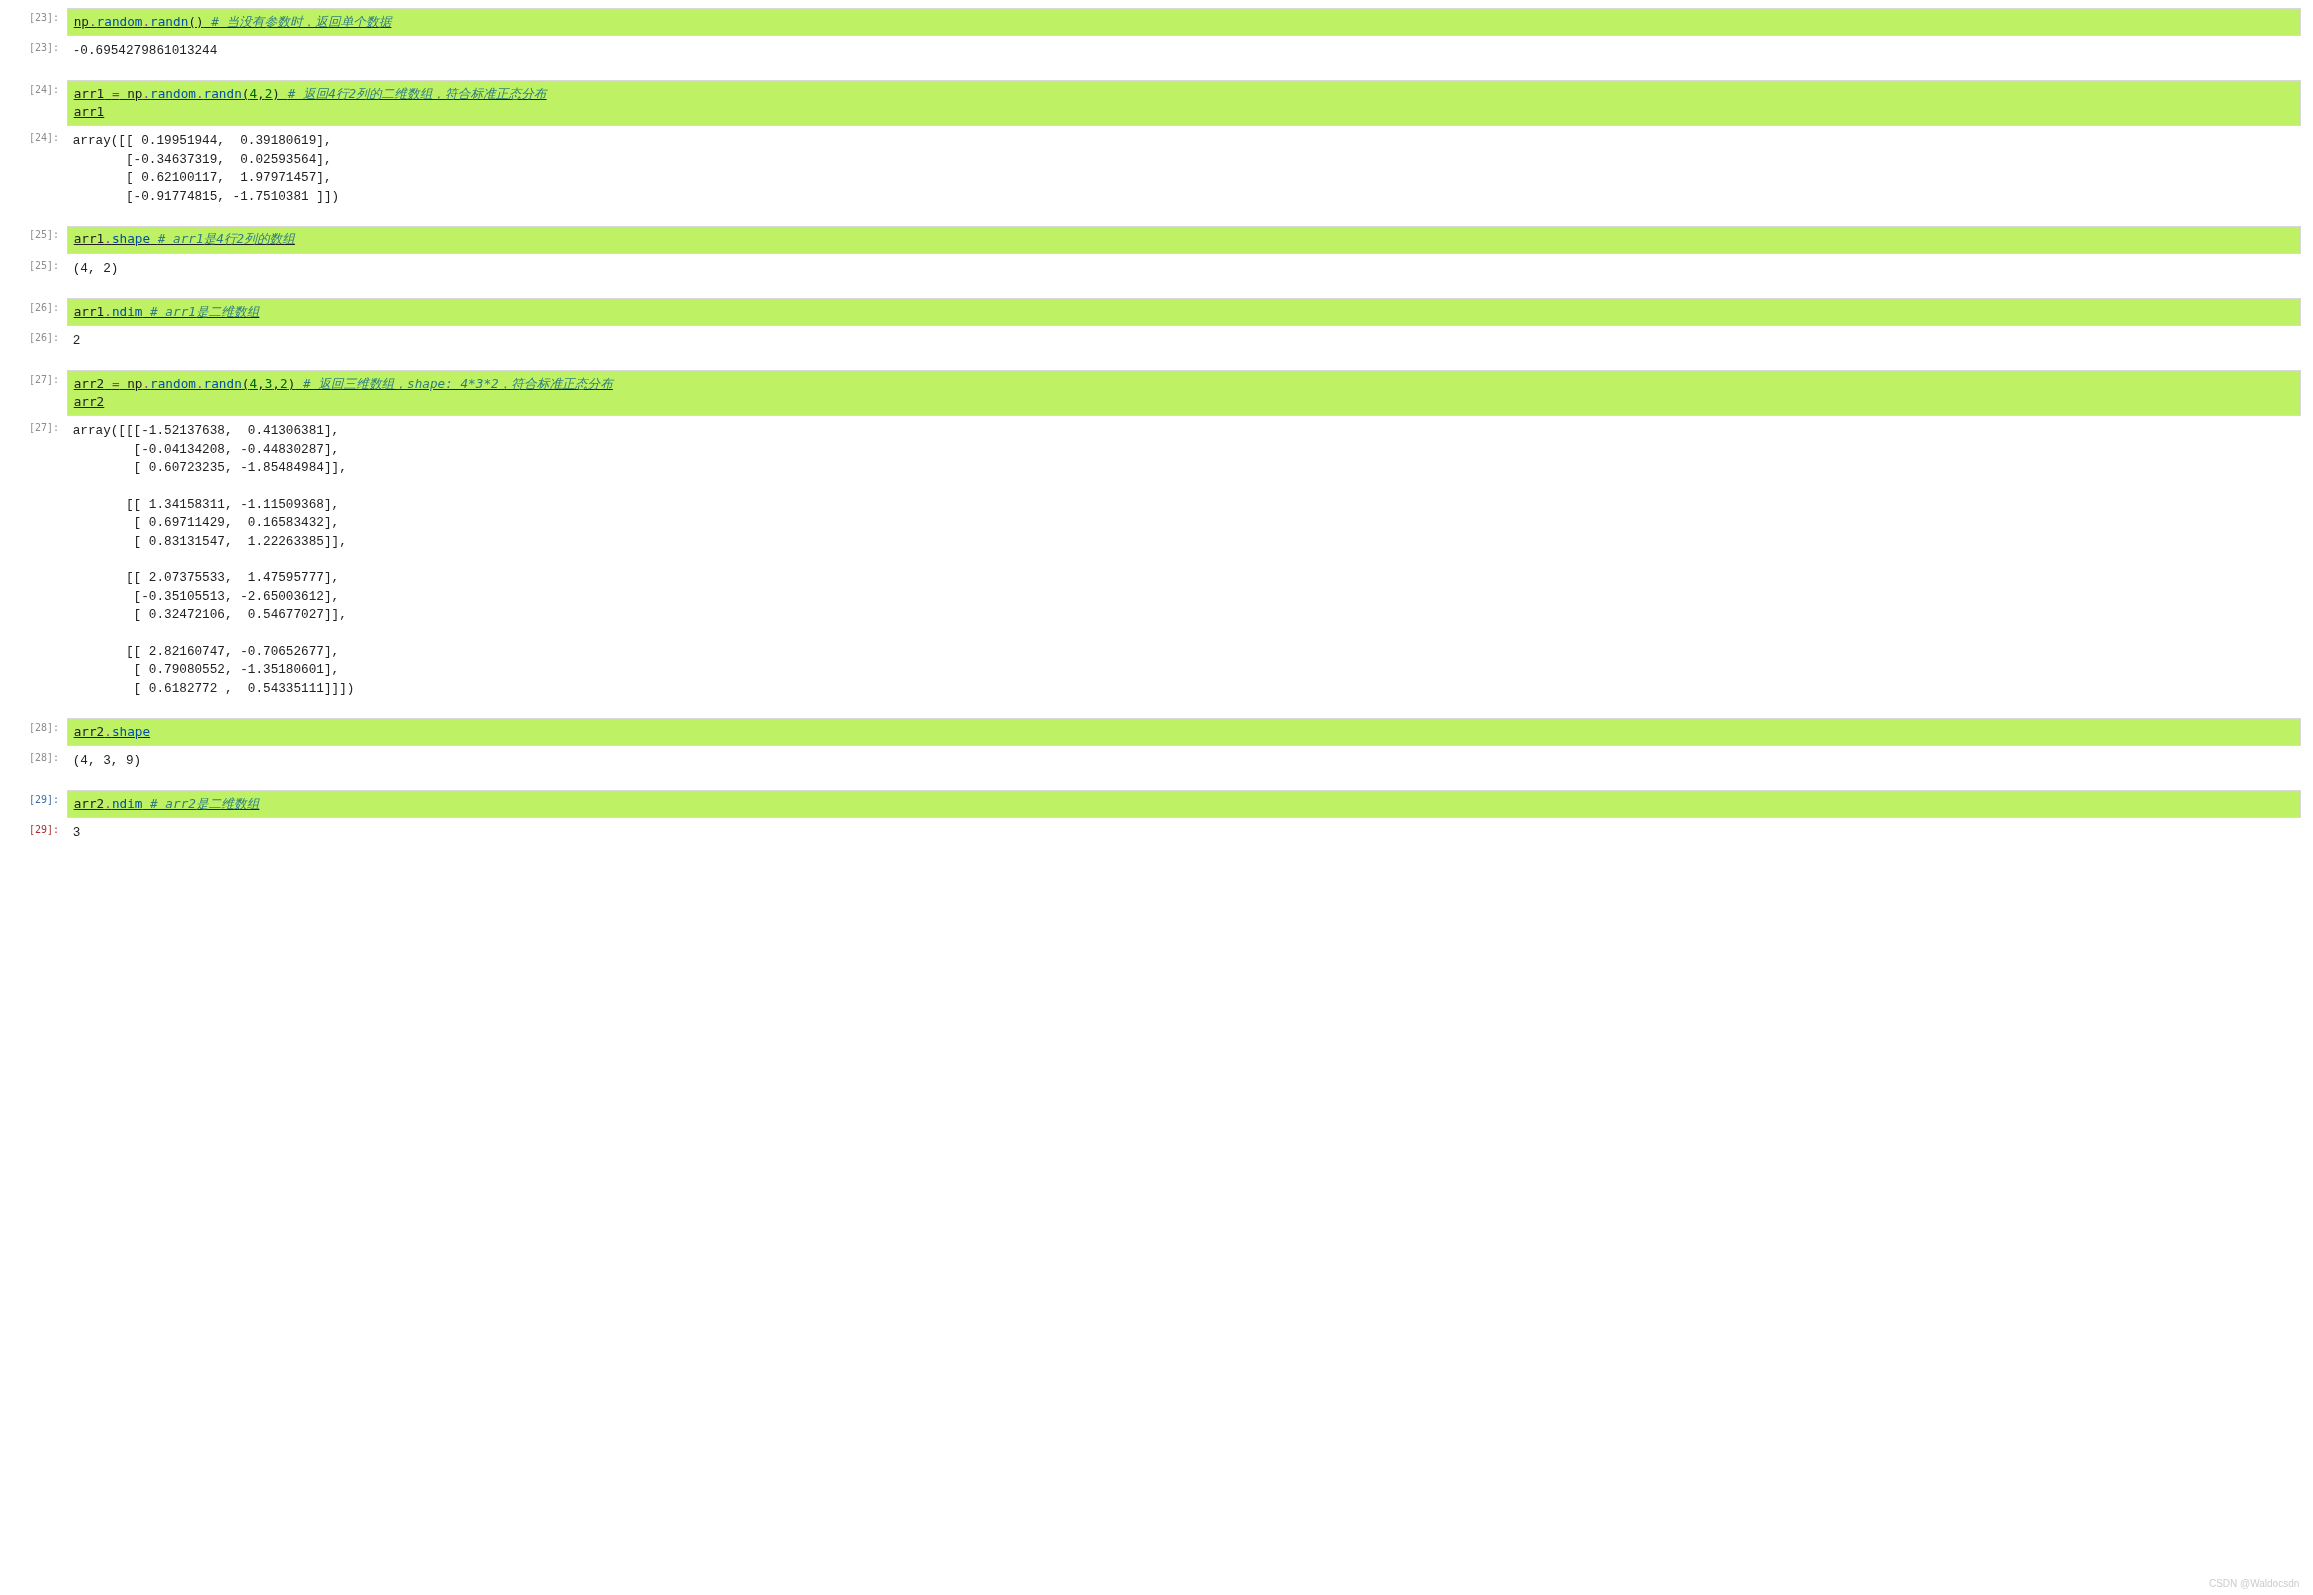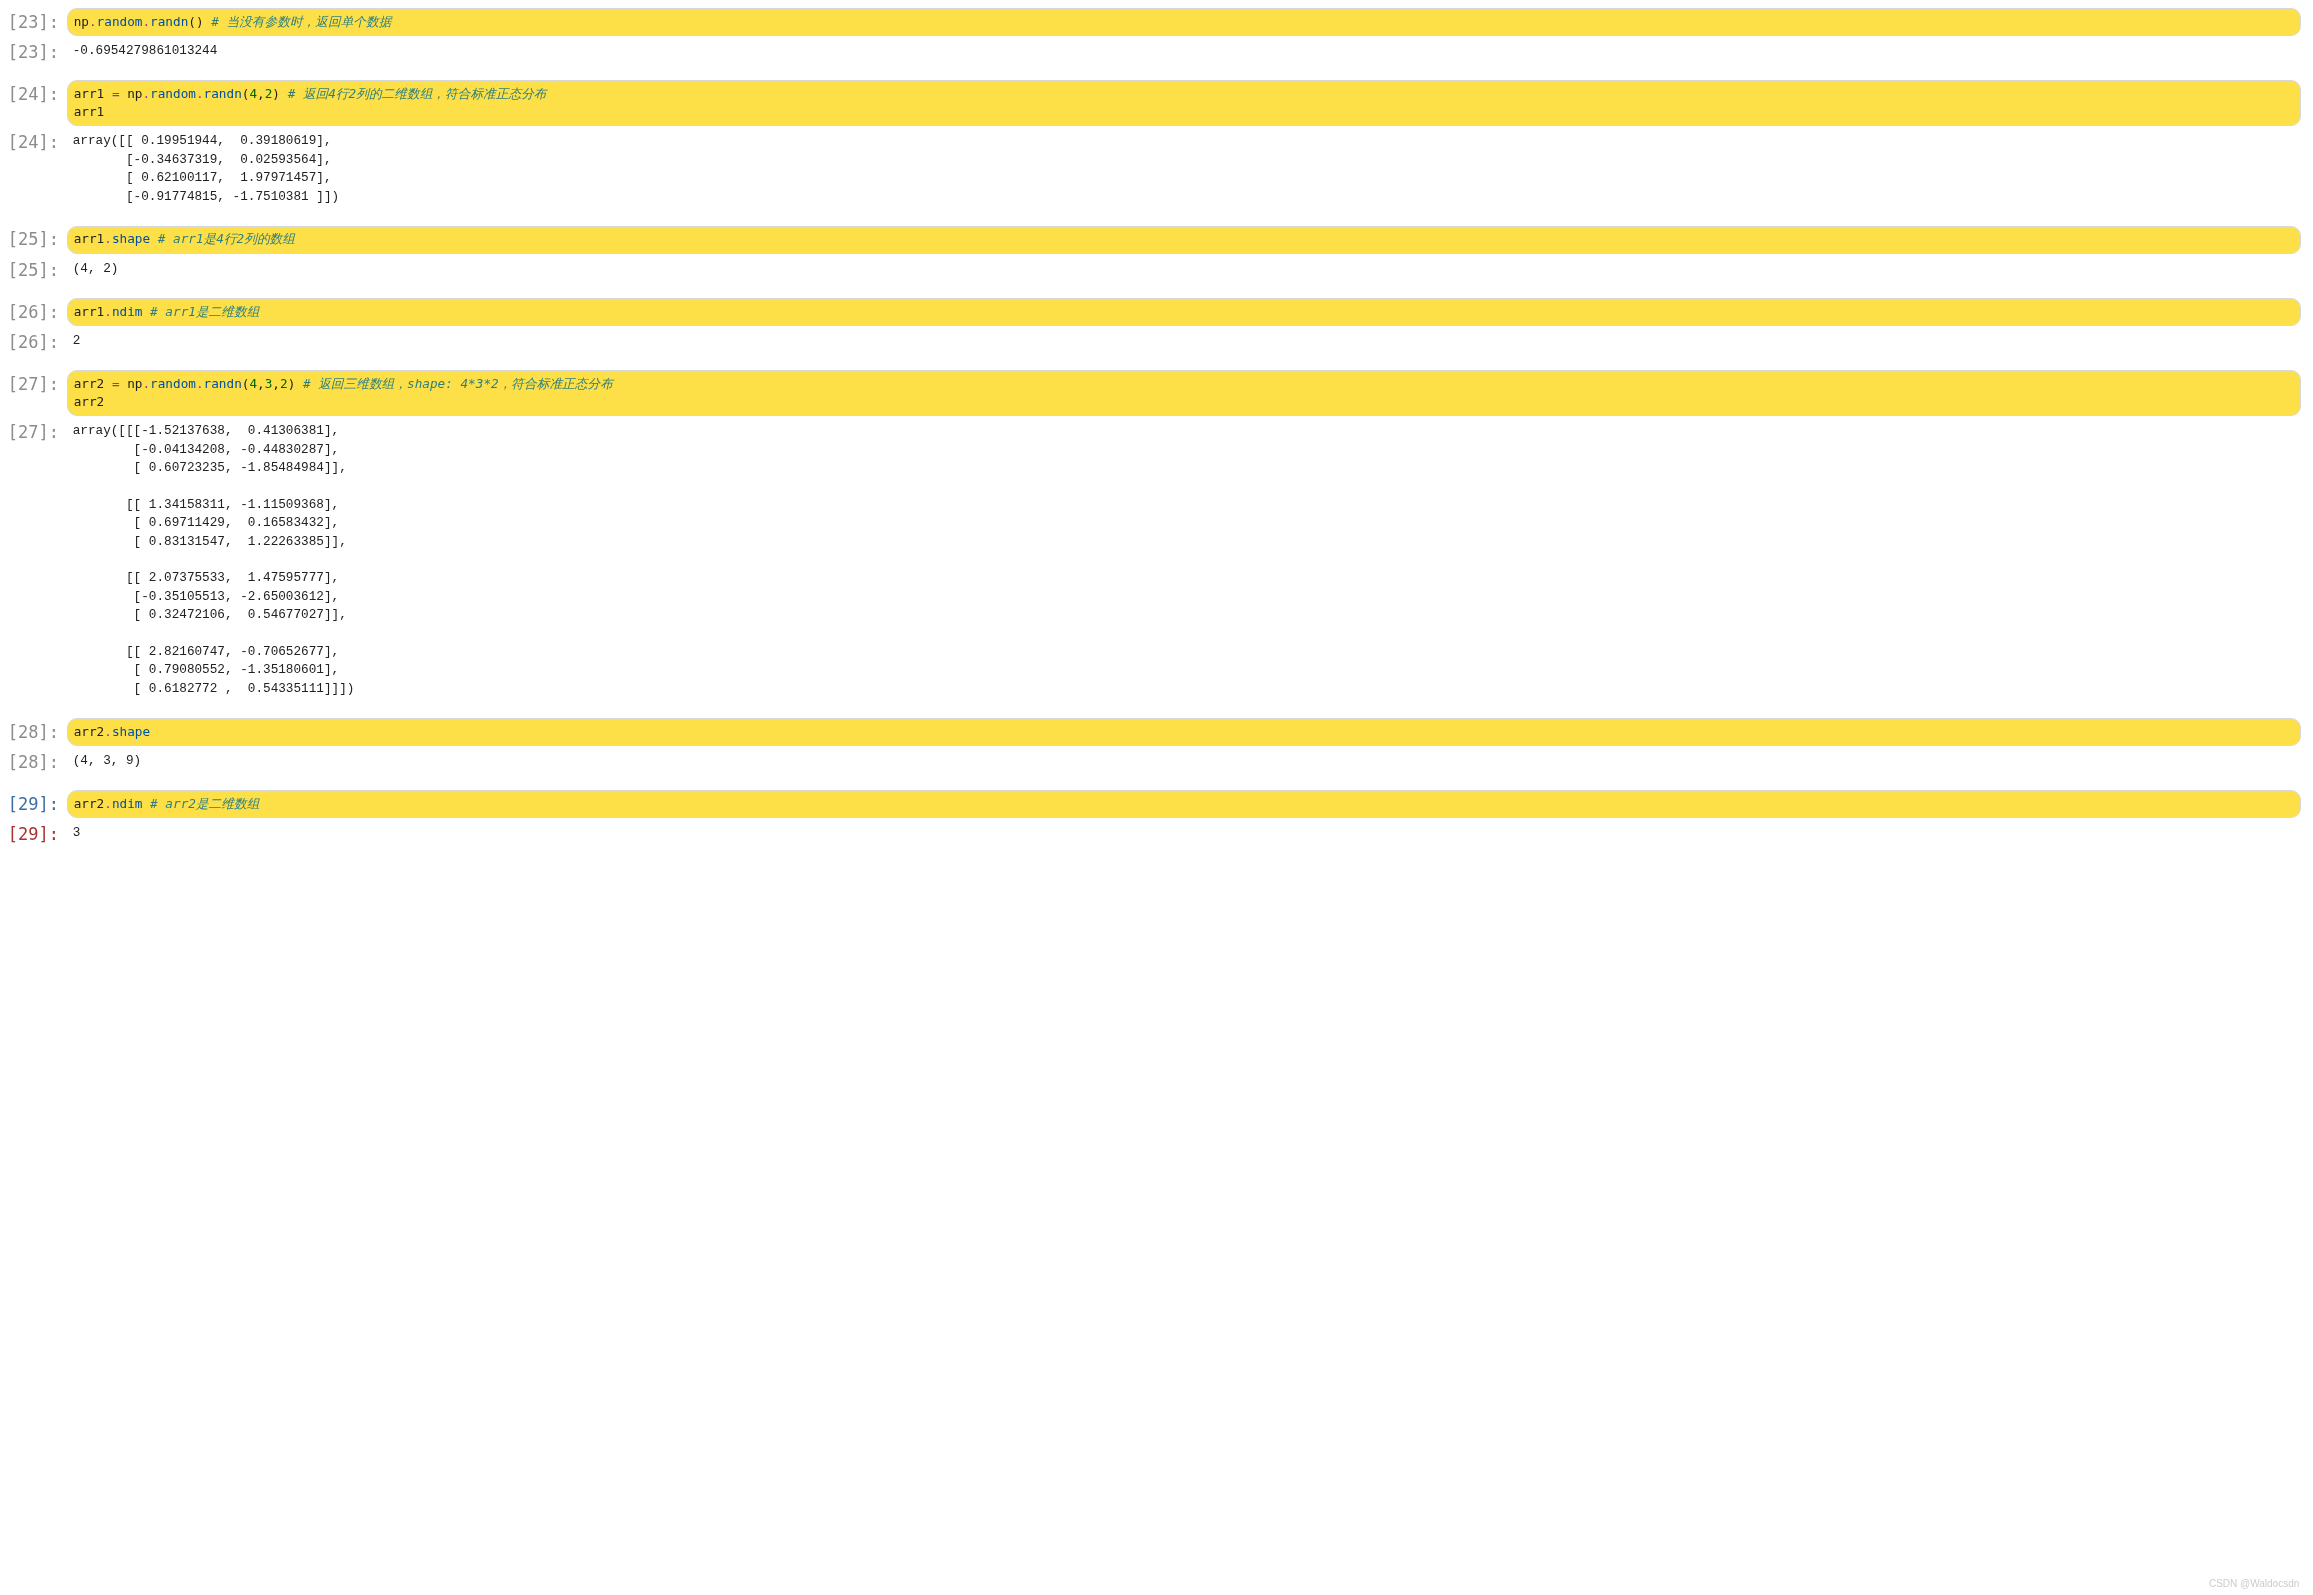--- a/index.html
+++ b/index.html
@@ -13,35 +13,36 @@
     }
     .cell { display: flex; align-items: flex-start; margin-bottom: 2px; }
     .prompt {
       width: 59px;
       min-width: 59px;
       text-align: right;
       padding-right: 7.8px;
       padding-top: 3.9px;
       color: #8c8c8c;
       font-family: "DejaVu Sans Mono", "Consolas", monospace;
-      font-size: 17px;
+      font-size: 10px;
       user-select: none;
     }
     .prompt.in-current { color: #3b6ea5; }
     .prompt.out-current { color: #a83232; }
     .input-area {
       flex: 1;
-      background: #fde047;
+      background: #bef264;
       border: 1px solid #d8d8d8;
-      border-radius: 10px;
+      border-radius: 0;
       padding: 3.9px 5.9px;
       line-height: 1.45;
       font-family: "DejaVu Sans Mono", "Consolas", monospace;
       white-space: pre;
       overflow-x: auto;
+      text-decoration: underline;
     }
     .output-area {
       flex: 1;
       padding: 3.9px 5.9px;
       line-height: 1.45;
       white-space: pre;
       font-family: Liberation Mono, monospace;
     }
     .gap { height: 13.7px; }
 

